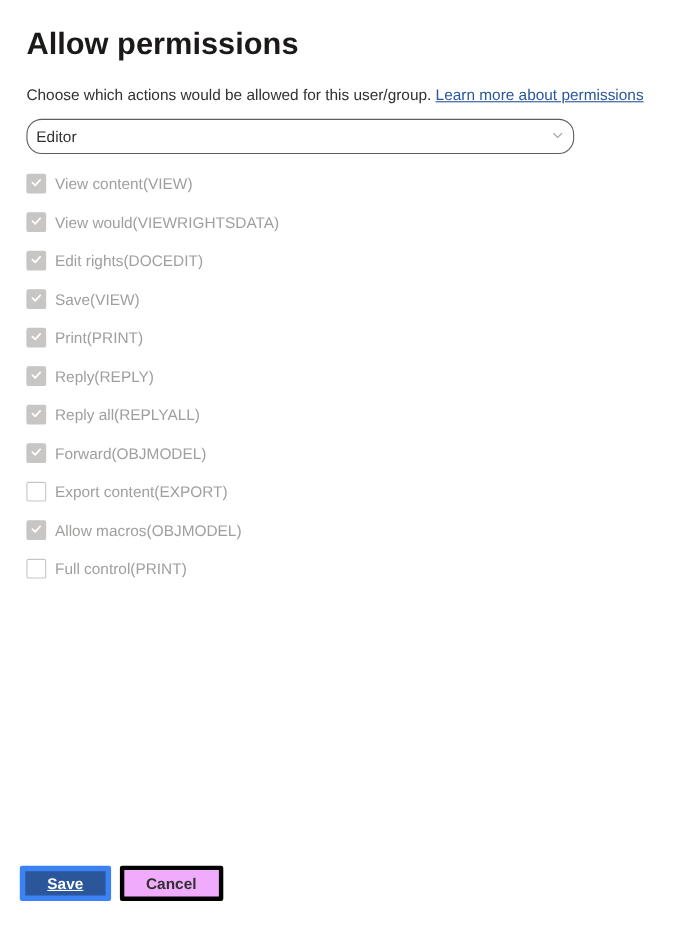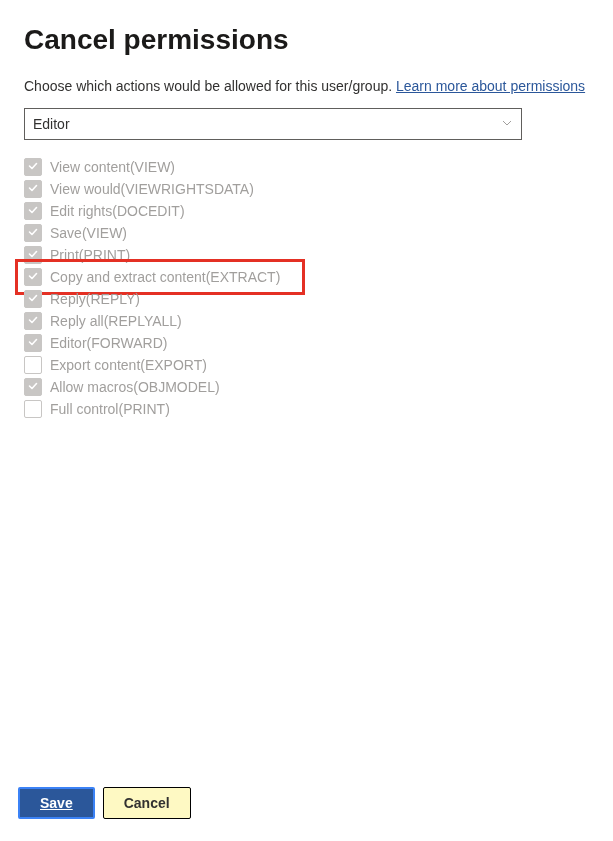--- a/index.html
+++ b/index.html
@@ -30,39 +30,39 @@
     }
     .link {
       color: #2b579a;
       text-decoration: underline;
       cursor: pointer;
     }
     .select {
       width: 498px;
       height: 32px;
       border: 1px solid #605e5c;
-      border-radius: 0;
+      border-radius: 14px;
       padding: 0 8px;
       display: flex;
       align-items: center;
       justify-content: space-between;
       cursor: pointer;
       margin-bottom: 18px;
     }
     .select-value {
       font-size: 14px;
       color: #323130;
     }
     .chevron {
       color: #a19f9d;
     }
     .permission-list {
       display: flex;
       flex-direction: column;
-      gap: 4px;
+      gap: 17px;
     }
     .permission-row {
       display: flex;
       align-items: center;
       gap: 8px;
       height: 18px;
       position: relative;
     }
     .permission-row.highlighted {
       outline: 3px solid #e43024;
@@ -110,33 +110,33 @@
       border-radius: 2px;
       cursor: pointer;
       display: flex;
       align-items: center;
       justify-content: center;
       min-width: 76px;
     }
     .btn-primary {
       background: #2b579a;
       color: #fff;
-      border: 2px solid #3b82f6;
+      border: 5px solid #3b82f6;
       text-decoration: underline;
     }
     .btn-secondary {
-      background: #fef9c3;
-      color: #323130;
-      border: 1px solid #000000;
+      background: #f0abfc;
+      color: #323130;
+      border: 4px solid #000000;
     }
   </style>
 </head>
 <body>
 
-<h1 class="title">Cancel permissions</h1>
+<h1 class="title">Allow permissions</h1>
 
 <p class="description">
   <span>Choose which actions would be allowed for this user/group. </span><a class="link">Learn more about permissions</a>
 </p>
 
 <div class="select">
   <span class="select-value">Editor</span>
   <span class="chevron">
     <svg width="12" height="12" viewBox="0 0 12 12">
         <path d="M2 4 L6 8 L10 4" stroke="currentColor" stroke-width="1" fill="none"></path>
@@ -178,28 +178,20 @@
       <span class="permission-label">Save(VIEW)</span>
     </div>
     <div class="permission-row">
       <div class="checkbox checked">
         <span class="checkmark"><svg width="12" height="12" viewBox="0 0 12 12">
             <path d="M2.5 6 L5 8.5 L9.5 3.5" stroke="currentColor" stroke-width="1.6" fill="none" stroke-linecap="round" stroke-linejoin="round"></path>
           </svg></span>
       </div>
       <span class="permission-label">Print(PRINT)</span>
     </div>
-    <div class="permission-row highlighted">
-      <div class="checkbox checked">
-        <span class="checkmark"><svg width="12" height="12" viewBox="0 0 12 12">
-            <path d="M2.5 6 L5 8.5 L9.5 3.5" stroke="currentColor" stroke-width="1.6" fill="none" stroke-linecap="round" stroke-linejoin="round"></path>
-          </svg></span>
-      </div>
-      <span class="permission-label">Copy and extract content(EXTRACT)</span>
-    </div>
     <div class="permission-row">
       <div class="checkbox checked">
         <span class="checkmark"><svg width="12" height="12" viewBox="0 0 12 12">
             <path d="M2.5 6 L5 8.5 L9.5 3.5" stroke="currentColor" stroke-width="1.6" fill="none" stroke-linecap="round" stroke-linejoin="round"></path>
           </svg></span>
       </div>
       <span class="permission-label">Reply(REPLY)</span>
     </div>
     <div class="permission-row">
       <div class="checkbox checked">
@@ -208,21 +200,21 @@
           </svg></span>
       </div>
       <span class="permission-label">Reply all(REPLYALL)</span>
     </div>
     <div class="permission-row">
       <div class="checkbox checked">
         <span class="checkmark"><svg width="12" height="12" viewBox="0 0 12 12">
             <path d="M2.5 6 L5 8.5 L9.5 3.5" stroke="currentColor" stroke-width="1.6" fill="none" stroke-linecap="round" stroke-linejoin="round"></path>
           </svg></span>
       </div>
-      <span class="permission-label">Editor(FORWARD)</span>
+      <span class="permission-label">Forward(OBJMODEL)</span>
     </div>
     <div class="permission-row">
       <div class="checkbox"></div>
       <span class="permission-label">Export content(EXPORT)</span>
     </div>
     <div class="permission-row">
       <div class="checkbox checked">
         <span class="checkmark"><svg width="12" height="12" viewBox="0 0 12 12">
             <path d="M2.5 6 L5 8.5 L9.5 3.5" stroke="currentColor" stroke-width="1.6" fill="none" stroke-linecap="round" stroke-linejoin="round"></path>
           </svg></span>

